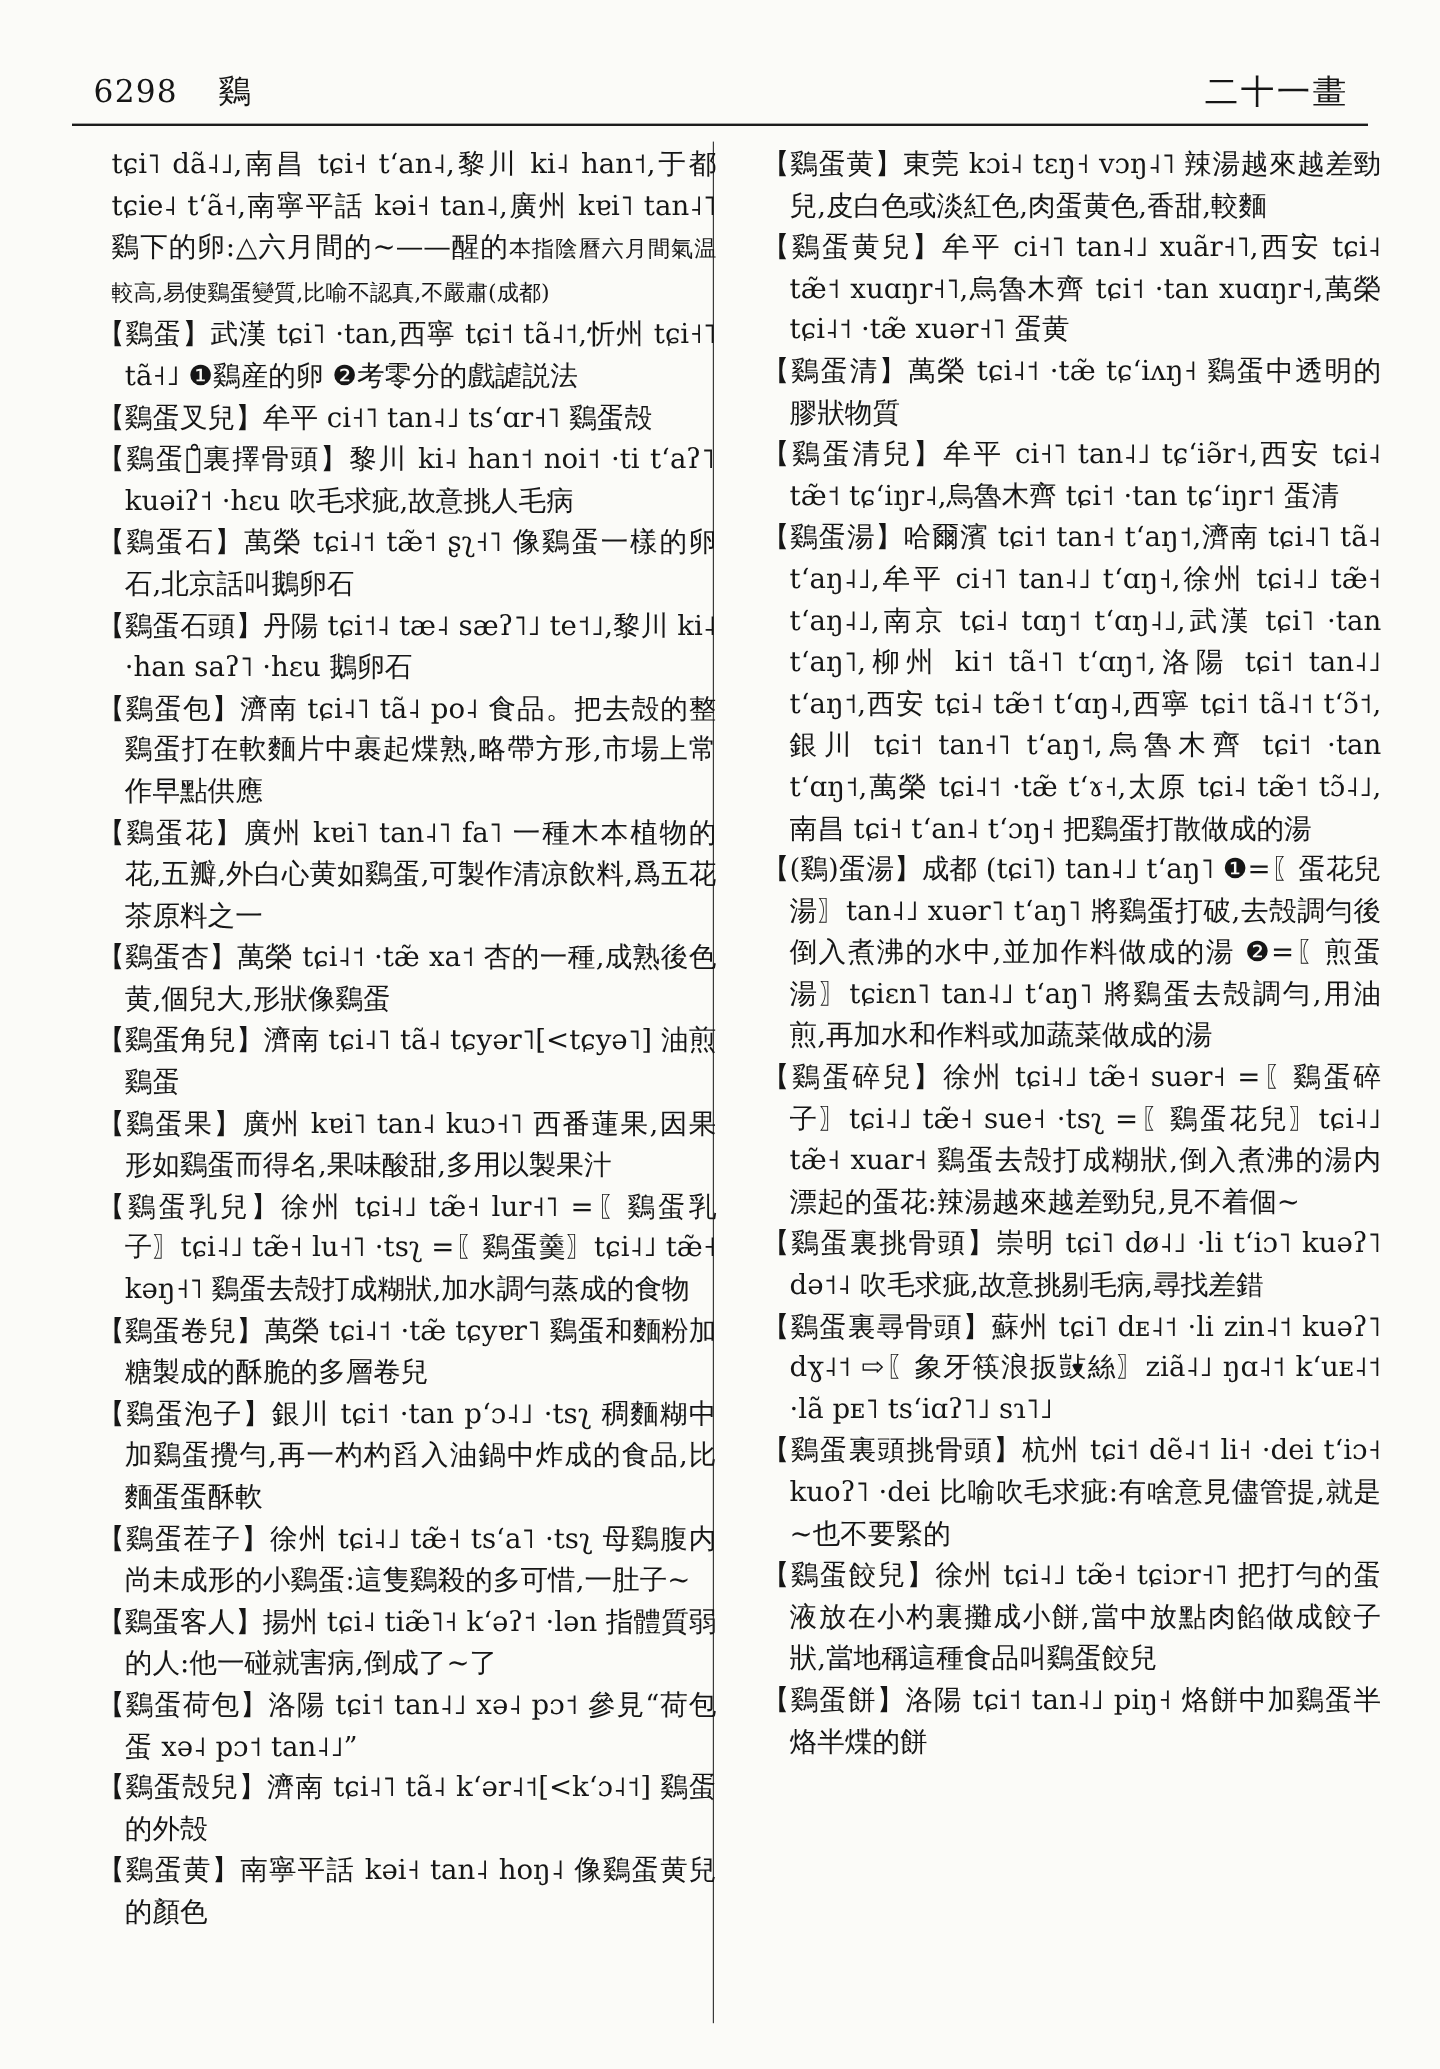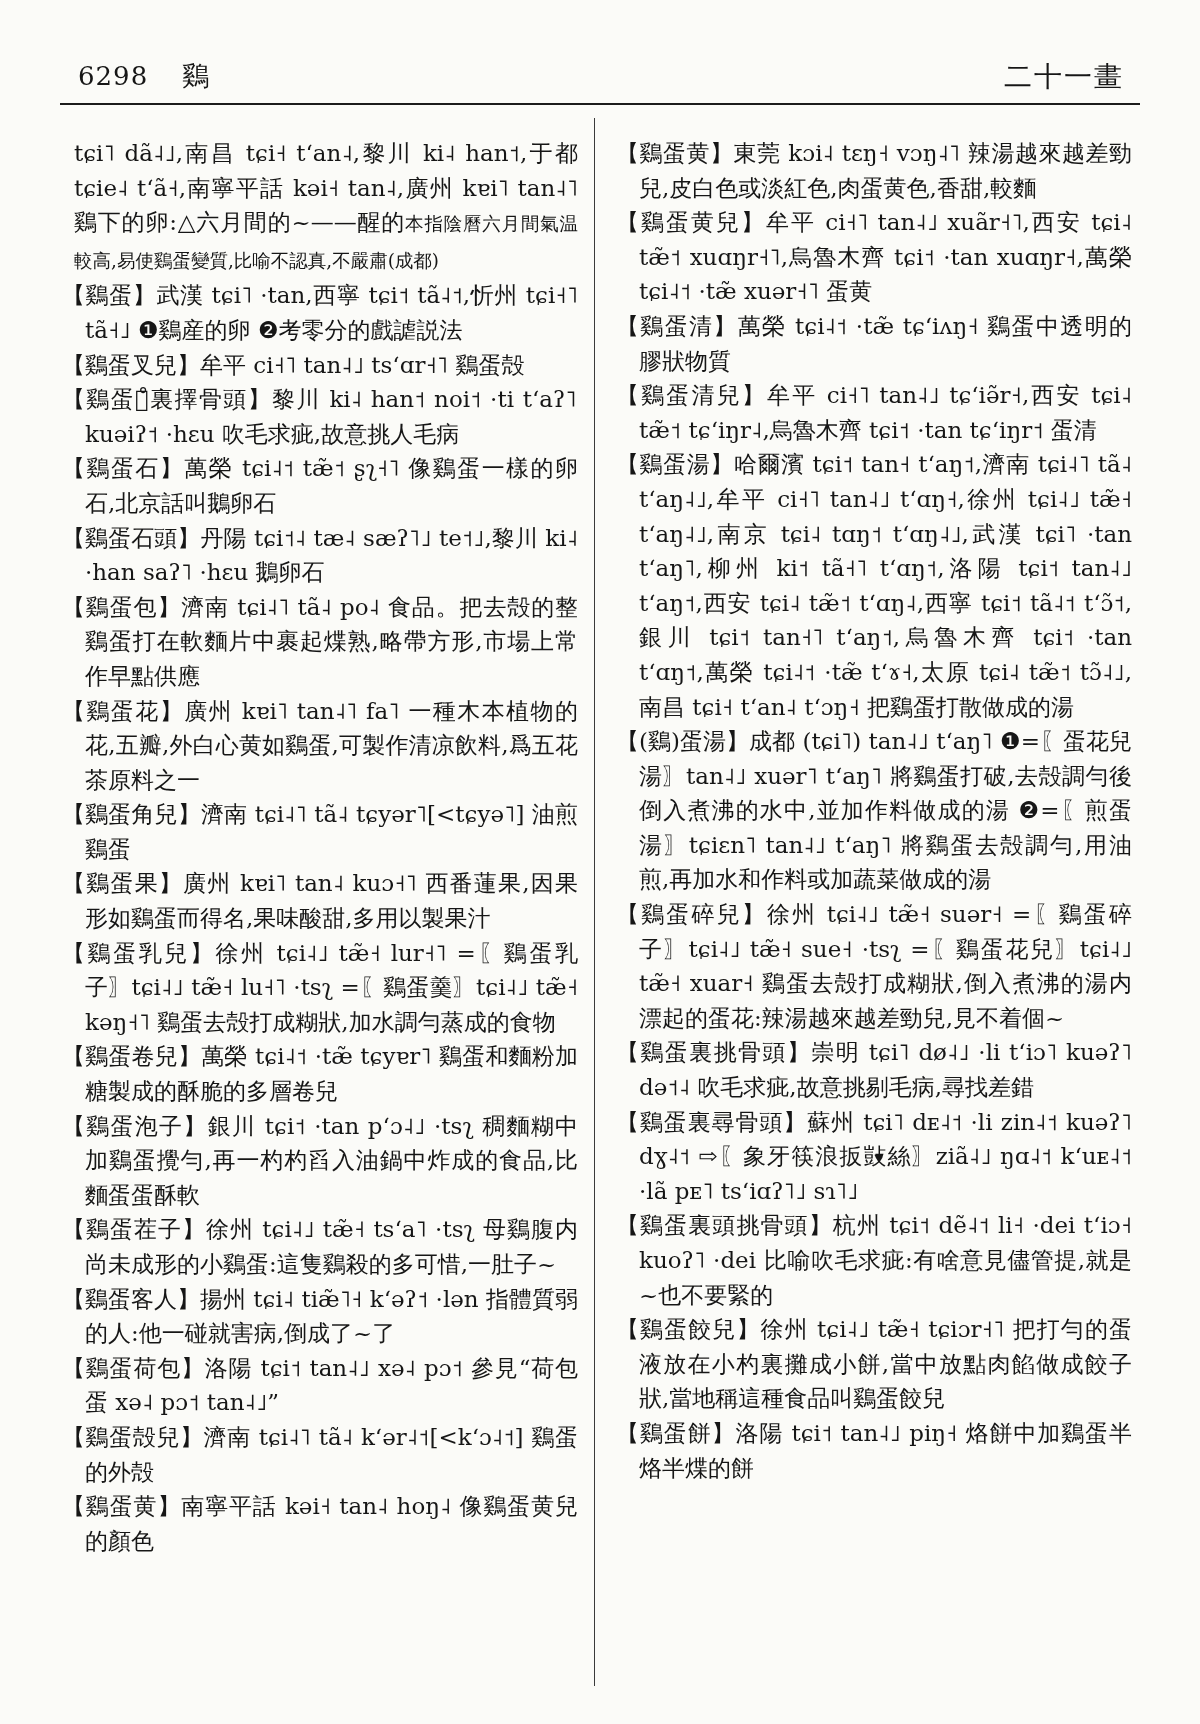--- a/index.html
+++ b/index.html
@@ -10,21 +10,21 @@
     overflow:hidden;
   }
   .header{position:absolute;top:58px;left:78px;right:76px;height:40px;
     font-size:27px;display:flex;justify-content:space-between;align-items:flex-start;gap:38px;}
   .header .left{display:flex;gap:34px;align-items:baseline;}
   .page-num{font-size:26px;letter-spacing:1px;}
   .head-char{font-size:27px;}
   .section{font-size:28px;letter-spacing:2px;}
   .rule{position:absolute;top:103px;left:60px;width:1080px;height:2px;background:#1c1c1c;}
   .divider{position:absolute;top:118px;left:594px;width:1px;height:1568px;background:#3a3a3a;}
-  .col{position:absolute;top:136px;width:516px;}
+  .col{position:absolute;top:120px;width:516px;margin-left:19px;}
   .col-left{left:62px;}
   .col-right{left:616px;}
   .entry{
     margin:0;font-size:23px;line-height:34.6px;
     text-align:justify;text-justify:inter-ideograph;
     padding-left:23px;text-indent:-23px;
     word-break:break-word;
   }
   .entry.continuation{padding-left:12px;text-indent:0;}
   .small{font-size:18.5px;}
@@ -45,20 +45,21 @@
 
 <div class="col col-left" id="col-left">
     <p class="entry continuation"><span>tɕi˥ dã˨˩,南昌 tɕi˧ tʻan˨,黎川 ki˨ han˦,于都 tɕie˨ tʻã˧,南寧平話 kəi˧ tan˨,廣州 kɐi˥ tan˨˥ 鷄下的卵:△六月間的~——醒的</span><span class="small">本指陰曆六月間氣温較高,易使鷄蛋變質,比喻不認真,不嚴肅(成都)</span></p>
     <p class="entry"><span>【鷄蛋】武漢 tɕi˥ ·tan,西寧 tɕi˦ tã˨˦,忻州 tɕi˧˥ tã˧˩ ❶鷄産的卵 ❷考零分的戲謔説法</span></p>
     <p class="entry"><span>【鷄蛋叉兒】牟平 ci˧˥ tan˨˩ tsʻɑr˧˥ 鷄蛋殻</span></p>
     <p class="entry"><span>【鷄蛋内̊裏擇骨頭】黎川 ki˨ han˦ noi˦ ·ti tʻaʔ˥ kuəiʔ˦ ·hɛu 吹毛求疵,故意挑人毛病</span></p>
     <p class="entry"><span>【鷄蛋石】萬榮 tɕi˨˦ tæ̃˦ ʂʅ˧˥ 像鷄蛋一樣的卵石,北京話叫鵝卵石</span></p>
     <p class="entry"><span>【鷄蛋石頭】丹陽 tɕi˦˨ tæ˨ sæʔ˥˩ te˦˩,黎川 ki˨ ·han saʔ˥ ·hɛu 鵝卵石</span></p>
     <p class="entry"><span>【鷄蛋包】濟南 tɕi˨˥ tã˨ po˨ 食品。把去殻的整鷄蛋打在軟麵片中裹起煠熟,略帶方形,市場上常作早點供應</span></p>
     <p class="entry"><span>【鷄蛋花】廣州 kɐi˥ tan˨˥ fa˥ 一種木本植物的花,五瓣,外白心黄如鷄蛋,可製作清凉飲料,爲五花茶原料之一</span></p>
+    <p class="entry"><span>【鷄蛋杏】萬榮 tɕi˨˦ ·tæ̃ xa˦ 杏的一種,成熟後色黄,個兒大,形狀像鷄蛋</span></p>
     <p class="entry"><span>【鷄蛋角兒】濟南 tɕi˨˥ tã˨ tɕyər˥[&lt;tɕyə˥] 油煎鷄蛋</span></p>
     <p class="entry"><span>【鷄蛋果】廣州 kɐi˥ tan˨ kuɔ˧˥ 西番蓮果,因果形如鷄蛋而得名,果味酸甜,多用以製果汁</span></p>
     <p class="entry"><span>【鷄蛋乳兒】徐州 tɕi˨˩ tæ̃˧ lur˧˥ =〖鷄蛋乳子〗tɕi˨˩ tæ̃˧ lu˧˥ ·tsʅ =〖鷄蛋羹〗tɕi˨˩ tæ̃˧ kəŋ˧˥ 鷄蛋去殻打成糊狀,加水調勻蒸成的食物</span></p>
     <p class="entry"><span>【鷄蛋卷兒】萬榮 tɕi˨˦ ·tæ̃ tɕyɐr˥ 鷄蛋和麵粉加糖製成的酥脆的多層卷兒</span></p>
     <p class="entry"><span>【鷄蛋泡子】銀川 tɕi˦ ·tan pʻɔ˨˩ ·tsʅ 稠麵糊中加鷄蛋攪勻,再一杓杓舀入油鍋中炸成的食品,比麵蛋蛋酥軟</span></p>
     <p class="entry"><span>【鷄蛋茬子】徐州 tɕi˨˩ tæ̃˧ tsʻa˥ ·tsʅ 母鷄腹内尚未成形的小鷄蛋:這隻鷄殺的多可惜,一肚子~</span></p>
     <p class="entry"><span>【鷄蛋客人】揚州 tɕi˨ tiæ̃˥˧ kʻəʔ˦ ·lən 指體質弱的人:他一碰就害病,倒成了~了</span></p>
     <p class="entry"><span>【鷄蛋荷包】洛陽 tɕi˦ tan˨˩ xə˨ pɔ˦ 參見“荷包蛋 xə˨ pɔ˦ tan˨˩”</span></p>
     <p class="entry"><span>【鷄蛋殻兒】濟南 tɕi˨˥ tã˨ kʻər˨˦[&lt;kʻɔ˨˦] 鷄蛋的外殻</span></p>
     <p class="entry"><span>【鷄蛋黄】南寧平話 kəi˧ tan˨ hoŋ˨ 像鷄蛋黄兒的顏色</span></p>

